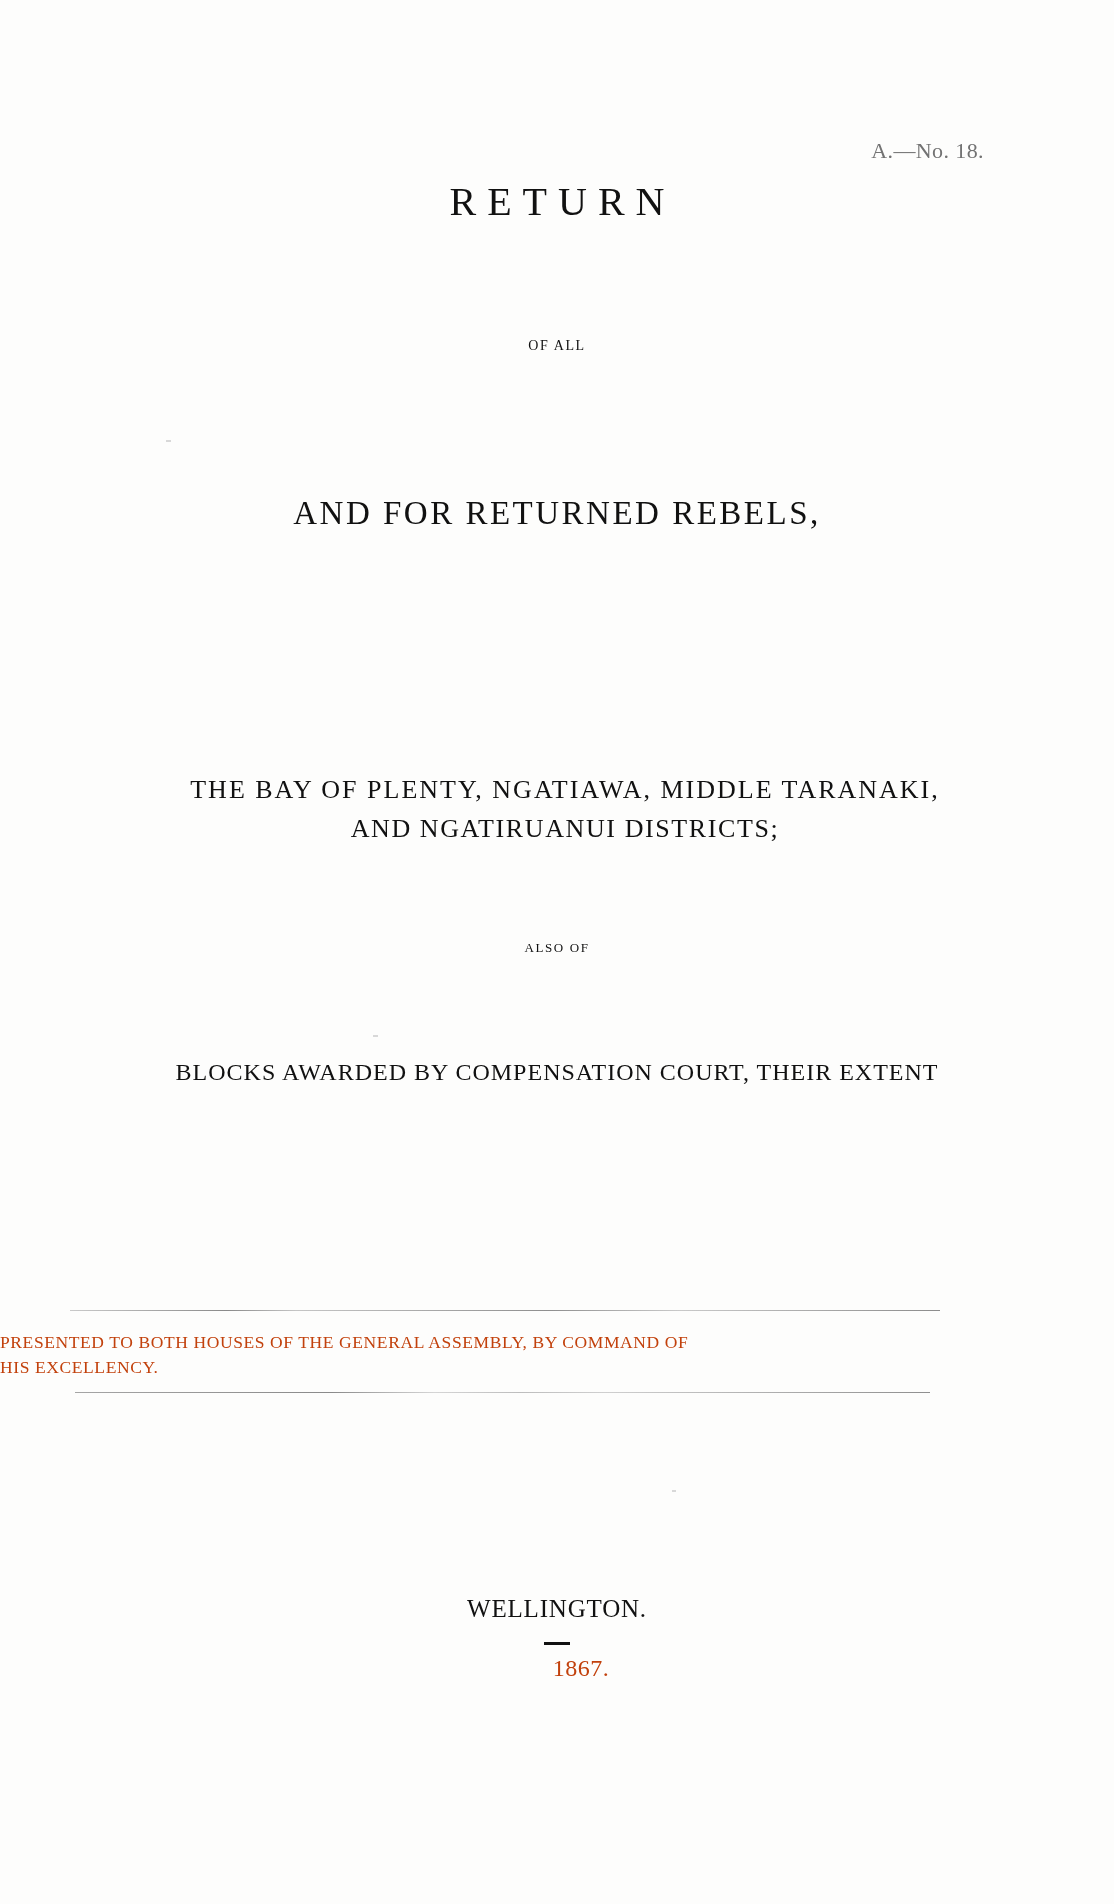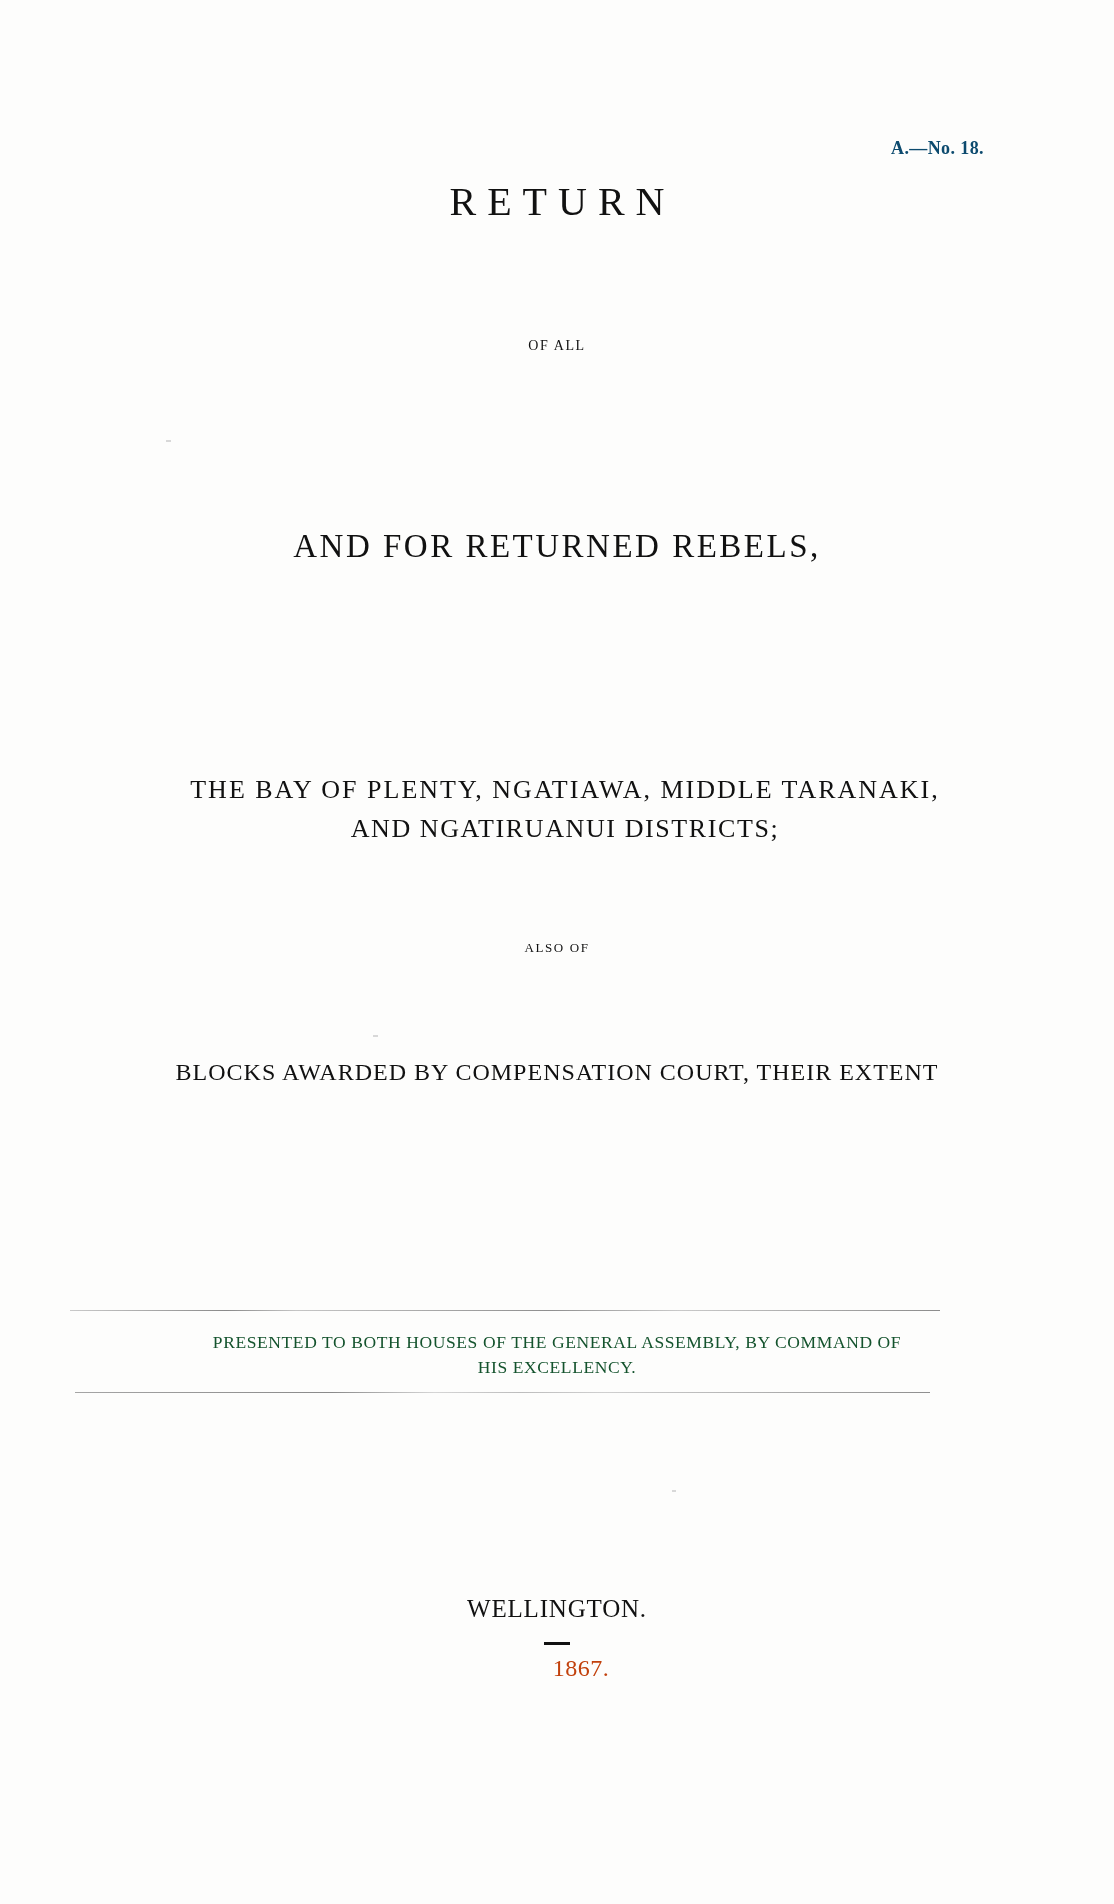--- a/index.html
+++ b/index.html
@@ -19,24 +19,24 @@
     position: absolute;
     inset: 0;
     background: #fdfdfc;
   }
   
   .doc-ref {
     position: absolute;
     top: 138px;
     right: 130px;
     font-family: "Liberation Serif", serif;
-    font-size: 18px;
-    font-weight: bold;
+    font-size: 22px;
+    font-weight: normal;
     letter-spacing: 0.4px;
-    color: #0c4a6e;
+    color: #737373;
     white-space: nowrap;
   }
   
   .title-return {
     position: absolute;
     top: 178px;
     left: 0;
     width: 100%;
     text-align: center;
     font-size: 40px;
@@ -64,21 +64,21 @@
     text-align: center;
     font-size: 45px;
     letter-spacing: 0.5px;
     color: #111;
     font-family: "Liberation Serif", serif;
     line-height: 1.05;
     white-space: nowrap;
   }
   .title-main2 {
     position: absolute;
-    top: 528px;
+    top: 495px;
     left: 0;
     width: 100%;
     text-align: center;
     font-size: 33px;
     letter-spacing: 2.5px;
     color: #111;
     font-family: "Liberation Serif", serif;
     white-space: nowrap;
   }
   .line-in {
@@ -144,25 +144,25 @@
     top: 1392px;
     left: 75px;
     width: 855px;
     background: linear-gradient(to right,#a5a5a5 0%,#8a8a8a 30%,#d5d5d5 42%,#bdbdbd 52%,#cfcfcf 62%,#8f8f8f 100%);
   }
   .presented {
     position: absolute;
     top: 1330px;
     left: 0;
     width: 100%;
-    text-align: center;
+    text-align: left;
     font-size: 17.5px;
     letter-spacing: 0.6px;
     line-height: 1.45;
-    color: #14532d;
+    color: #c2410c;
     font-family: "Liberation Serif", serif;
   }
   .presented .p1 { display: block; }
   .presented .p2 { display: block; }
   .imprint-city {
     position: absolute;
     top: 1595px;
     left: 0;
     width: 100%;
     text-align: center;

